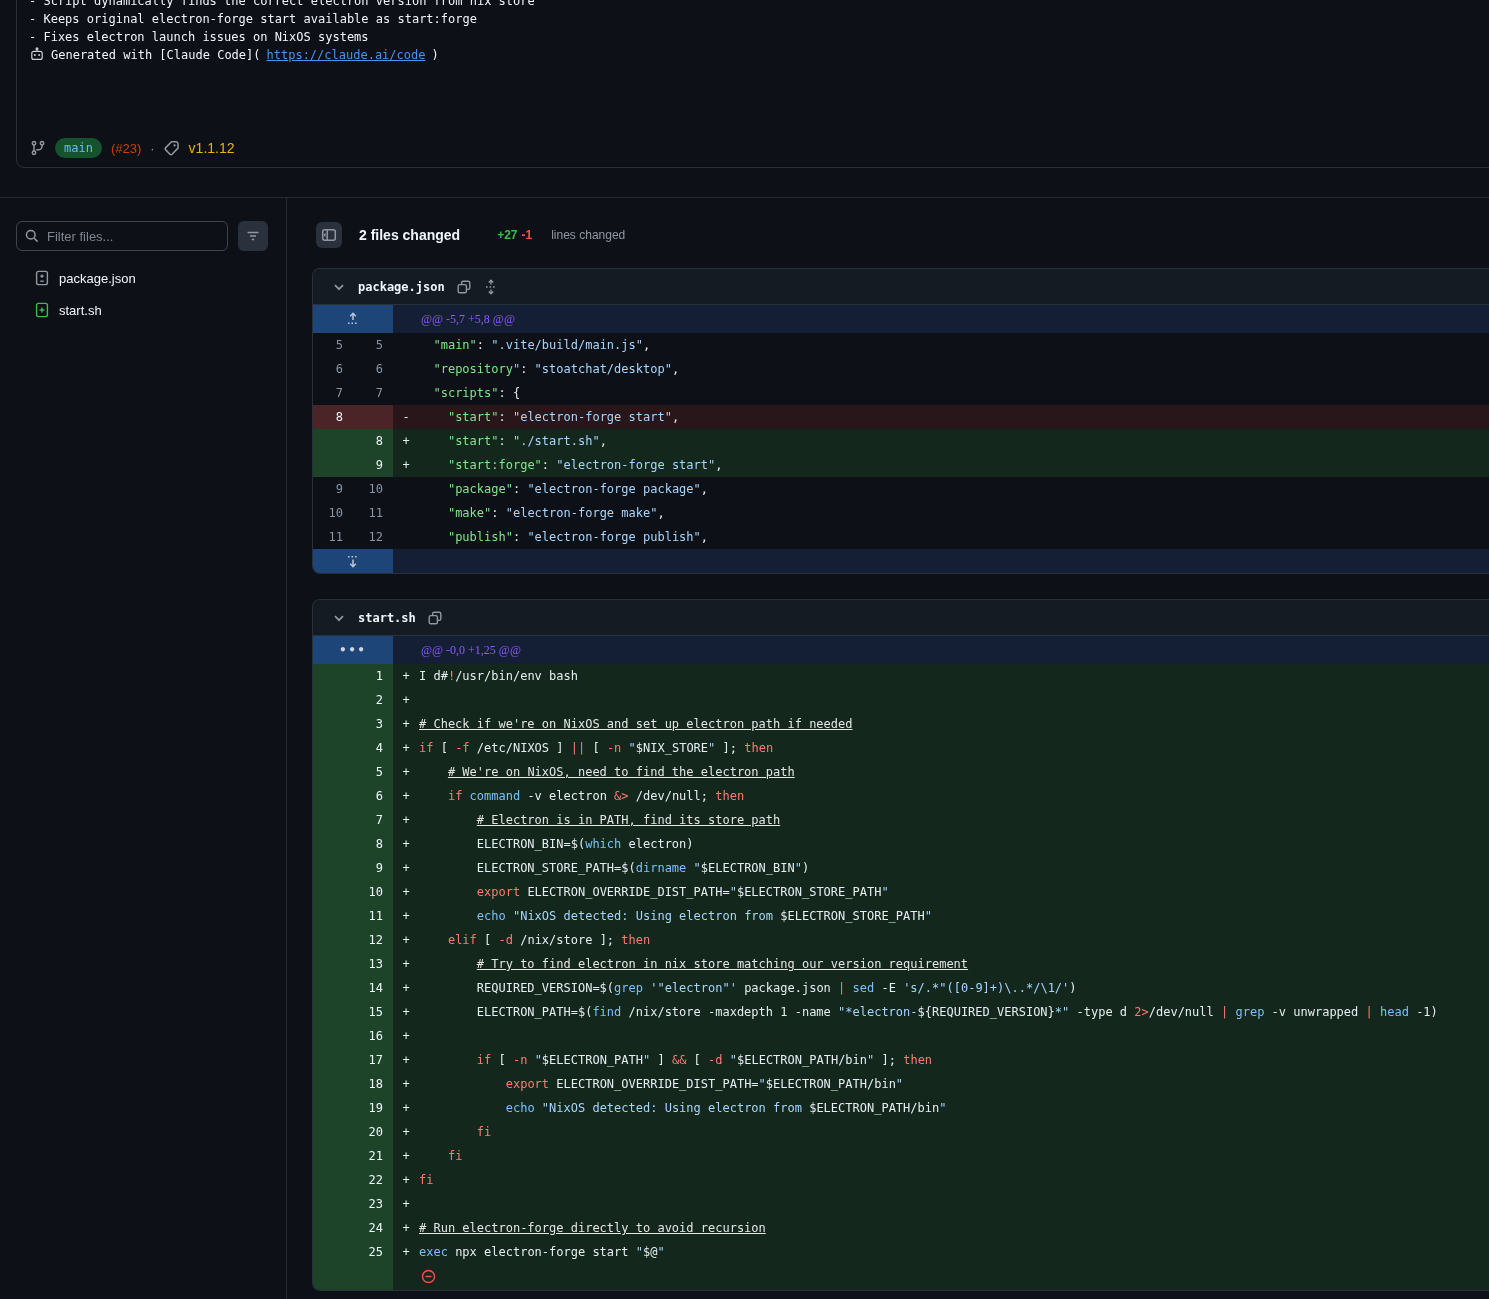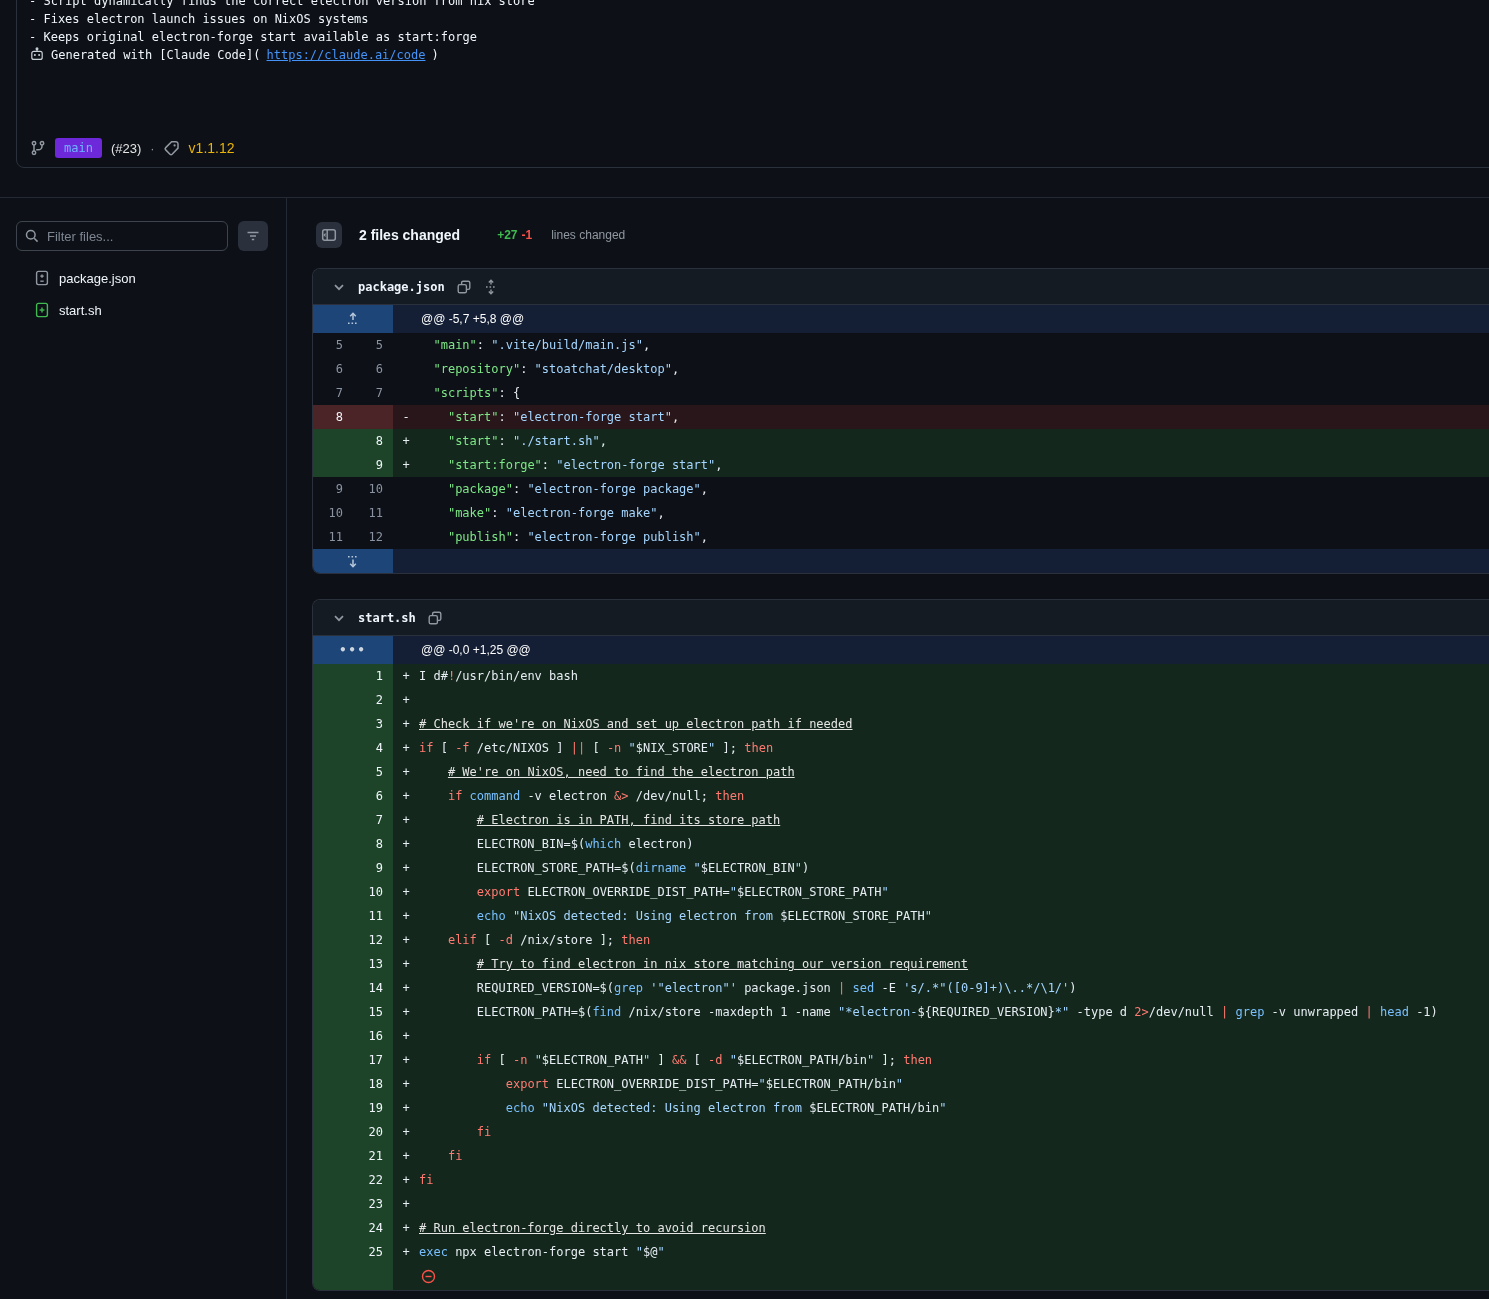--- a/index.html
+++ b/index.html
@@ -17,22 +17,22 @@
   .commit-box { position:absolute; left:16px; top:-12px; width:1600px; height:180px;
                 border:1px solid #2a313c; border-radius:8px; }
   .commit-message { position:absolute; left:29px; top:-8px; }
   .msg-line { font-family:"DejaVu Sans Mono", monospace; font-size:12px; line-height:18px;
               color:#f0f6fc; white-space:pre; display:flex; align-items:center; gap:6px; }
   .msg-line a { color:#4493f8; text-decoration:underline; cursor:pointer; }
   .robot-icon { display:inline-flex; width:16px; height:16px; }
   .branch-row { position:absolute; left:30px; top:128px; height:40px;
                 display:flex; align-items:center; gap:9px; }
   .branch-badge { font-family:"DejaVu Sans Mono", monospace; font-size:12px; color:#6cb6ff;
-                  background:#6d28d9; border-radius:3px; padding:3px 9px; cursor:pointer; }
-  .pr-ref { font-size:13px; color:#e5e5e5; cursor:pointer; }
+                  background:#14532d; border-radius:10px; padding:3px 9px; cursor:pointer; }
+  .pr-ref { font-size:13px; color:#c2410c; cursor:pointer; }
   .sep-dot { font-size:13px; color:#9198a1; }
   .tag-version { font-size:14px; color:#eab308; }
   .icon16 { width:16px; height:16px; display:inline-flex; flex:none; }
 
   
   .section-divider { position:absolute; top:197px; left:0; right:0; border-top:1px solid #242a33; }
   .sidebar { position:absolute; top:198px; left:0; width:287px; bottom:0; border-right:1px solid #242a33; }
   .filter-row { position:absolute; top:23px; left:16px; right:18px; display:flex; gap:10px; }
   .filter-input-wrap { position:relative; flex:1; }
   .filter-input-wrap .icon16 { position:absolute; left:8px; top:7px; }
@@ -62,21 +62,21 @@
                 overflow:hidden; margin-bottom:25px; background:#0d1117; }
   .file-header { height:36px; background:#151b23; border-bottom:1px solid #2a313c;
                  display:flex; align-items:center; gap:11px; padding-left:18px; }
   .file-name { font-family:"DejaVu Sans Mono", monospace; font-size:12px; font-weight:bold;
                color:#f0f6fc; cursor:pointer; }
   .chev-btn, .hdr-icon { background:none; border:none; display:flex; align-items:center;
                justify-content:center; cursor:pointer; padding:0; }
   .hunk-row { height:28px; display:flex; background:#141f35; }
   .hunk-gutter { width:80px; flex:none; background:#1d4577; display:flex; align-items:center;
                  justify-content:center; cursor:pointer; }
-  .hunk-label { font-family:Liberation Sans, sans-serif; font-size:12px; color:#ffffff;
+  .hunk-label { font-family:Liberation Serif, serif; font-size:12px; color:#8b5cf6;
                 line-height:28px; padding-left:28px; white-space:pre; }
   .kebab-dots { color:#cdd5de; font-size:12px; letter-spacing:2px; font-weight:bold; }
   .code-row { height:24px; display:flex; font-family:"DejaVu Sans Mono", monospace;
               font-size:12px; line-height:24px; }
   .gutter { width:80px; flex:none; display:flex; }
   .lnum { width:40px; text-align:right; padding-right:10px; color:#8a93a2; cursor:pointer; }
   .sign { width:26px; flex:none; text-align:center; color:#e6edf3; }
   .code { white-space:pre; flex:1; }
   .row-ctx  { background:#0d1117; }
   .row-del  { background:#28161a; }
@@ -99,22 +99,22 @@
   .c-f { color:#79c0ff; }
   .c-c { color:#e5e5e5;text-decoration:underline; }
 </style>
 </head>
 <body>
 
 <div class="top-section">
   <div class="commit-box"></div>
   <div class="commit-message" id="commit-message">
       <div class="msg-line">- Script dynamically finds the correct electron version from nix store</div>
+      <div class="msg-line">- Keeps original electron-forge start available as start:forge</div>
       <div class="msg-line">- Fixes electron launch issues on NixOS systems</div>
-      <div class="msg-line">- Keeps original electron-forge start available as start:forge</div>
       <div class="msg-line"> </div>
       <div class="msg-line"><span class="icon16 robot-icon"><svg viewBox="0 0 16 16" width="16" height="16" fill="none" stroke="#c9d1d9" stroke-width="1.2">
             <path d="M8 2v2"></path>
             <circle cx="8" cy="1.8" r="0.9" fill="#c9d1d9"></circle>
             <rect x="2.8" y="4.4" width="10.4" height="8" rx="2"></rect>
             <circle cx="5.9" cy="8" r="1" fill="#c9d1d9" stroke="none"></circle>
             <circle cx="10.1" cy="8" r="1" fill="#c9d1d9" stroke="none"></circle>
           </svg></span><span>Generated with [Claude Code](</span><a>https://claude.ai/code</a><span>)</span></div>
       <div class="msg-line"> </div>
     </div>

